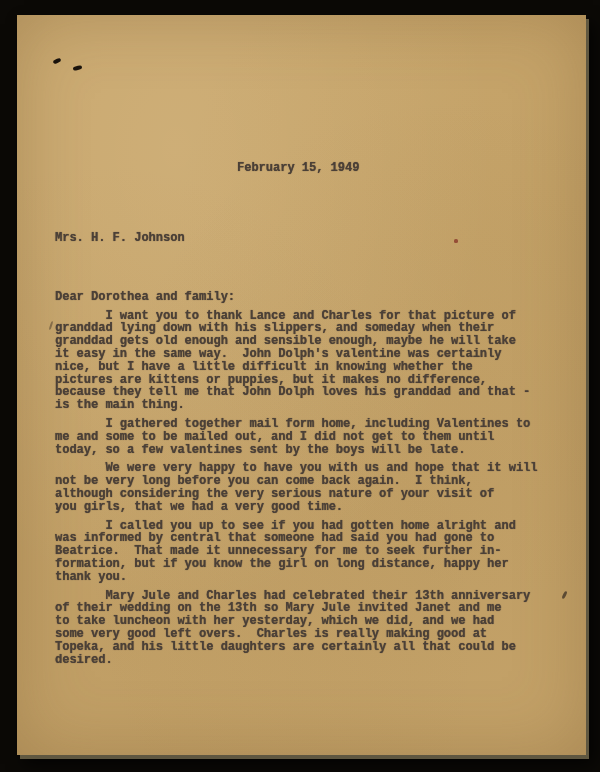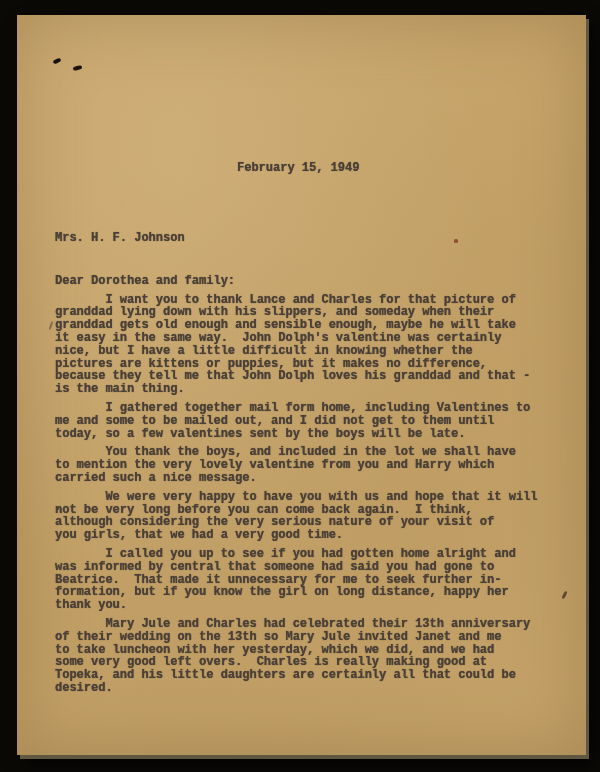--- a/index.html
+++ b/index.html
@@ -29,21 +29,21 @@
   .content{
     position:absolute;inset:0;
     padding:147px 28px 0 38px;
     font-family:"Liberation Mono", monospace;
     font-size:12px;line-height:12.8px;font-weight:bold;
     color:var(--ink);
     text-shadow:0 0 1px rgba(75,64,55,0.85), 0.4px 0.4px 0 rgba(75,64,55,0.35);
   }
   .date{margin-left:182px;white-space:pre;}
   .address{margin-top:32px;white-space:pre;}
-  .salutation{margin-top:4px;white-space:pre;font-family:Liberation Mono, monospace;}
+  .salutation{margin-top:20px;white-space:pre;font-family:Liberation Mono, monospace;}
   .para{margin:6px 0 0 0;white-space:pre;}
   .speck{position:absolute;border-radius:40%;}
   .speck.s1{left:36px;top:44px;width:8px;height:4px;background:#17110b;transform:rotate(-22deg);}
   .speck.s2{left:56px;top:51px;width:9px;height:4px;background:#1a130c;transform:rotate(-14deg);}
   .speck.s3{left:437px;top:224px;width:4px;height:4px;background:#8a3a2a;opacity:0.8;}
   .speck.s4{left:546px;top:576px;width:3px;height:8px;background:rgba(60,48,36,0.75);transform:rotate(28deg);}
   .speck.s5{left:33px;top:306px;width:2px;height:9px;background:rgba(90,72,52,0.6);transform:rotate(18deg);}
   .speck.s6{left:39px;top:492px;width:3px;height:3px;background:rgba(60,48,36,0.8);}
 </style>
 </head>
@@ -67,23 +67,20 @@
 granddad lying down with his slippers, and someday when their
 granddad gets old enough and sensible enough, maybe he will take
 it easy in the same way.  John Dolph's valentine was certainly
 nice, but I have a little difficult in knowing whether the
 pictures are kittens or puppies, but it makes no difference,
 because they tell me that John Dolph loves his granddad and that -
 is the main thing.</p>
       <p class="para">       I gathered together mail form home, including Valentines to
 me and some to be mailed out, and I did not get to them until
 today, so a few valentines sent by the boys will be late.</p>
-      <p class="para">       You thank the boys, and included in the lot we shall have
-to mention the very lovely valentine from you and Harry which
-carried such a nice message.</p>
       <p class="para">       We were very happy to have you with us and hope that it will
 not be very long before you can come back again.  I think,
 although considering the very serious nature of your visit of
 you girls, that we had a very good time.</p>
       <p class="para">       I called you up to see if you had gotten home alright and
 was informed by central that someone had said you had gone to
 Beatrice.  That made it unnecessary for me to seek further in-
 formation, but if you know the girl on long distance, happy her
 thank you.</p>
       <p class="para">       Mary Jule and Charles had celebrated their 13th anniversary

